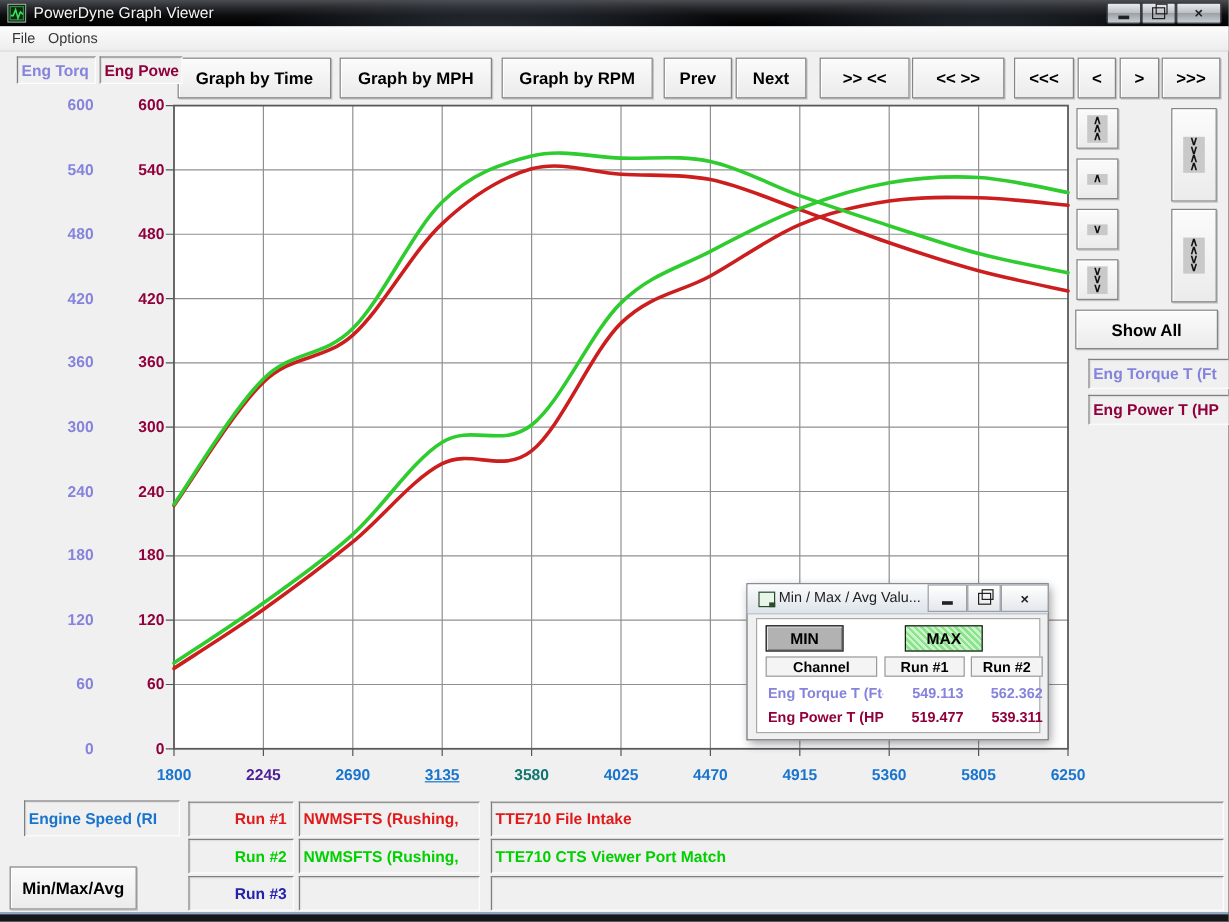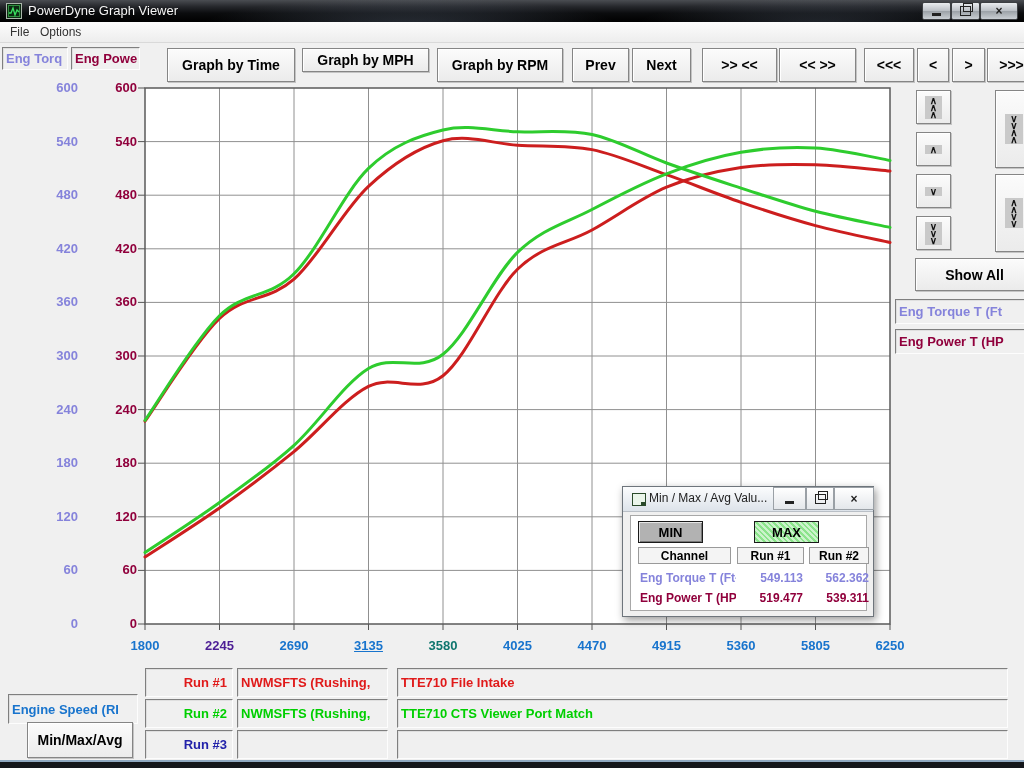--- a/index.html
+++ b/index.html
@@ -23,26 +23,26 @@
   .ico-restore:before{content:"";position:absolute;left:2px;top:-4px;width:8px;height:7px;border:1px solid #222;}
   
   #menubar{position:absolute;left:0;top:22px;width:1024px;height:20px;
     background:linear-gradient(#fcfcfc,#ededed);border-bottom:1px solid #d9d9d9;
     font-size:12px;color:#333;}
   .menu-item{position:absolute;top:2px;padding:1px 6px;}
   
   .btn{position:absolute;box-sizing:border-box;background:linear-gradient(#fbfbfb,#ebebeb);
     border:1px solid #858585;box-shadow:inset 1px 1px 0 #fff,1px 1px 0 rgba(0,0,0,.18);
     display:flex;align-items:center;justify-content:center;
-    font-weight:bold;font-size:14px;color:#000;cursor:default;margin-left:19px;}
+    font-weight:bold;font-size:14px;color:#000;cursor:default;}
   .field{position:absolute;box-sizing:border-box;background:#f0f0f0;
     border:1px solid;border-color:#7f7f7f #fdfdfd #fdfdfd #7f7f7f;
     box-shadow:inset 1px 1px 0 rgba(0,0,0,.07);
     font-weight:bold;font-size:13px;overflow:hidden;white-space:nowrap;
-    display:flex;align-items:center;}
+    display:flex;align-items:center;margin-left:12px;}
   .field.left{padding-left:3px;justify-content:flex-start;}
   .field.right{padding-right:5px;justify-content:flex-end;}
   
   .ycol{position:absolute;top:0;height:768px;pointer-events:none;}
   .ytick{position:absolute;right:0;width:100%;height:18px;line-height:18px;
     text-align:right;font-weight:bold;font-size:13px;}
   .xtick{position:absolute;top:638px;width:70px;height:16px;line-height:16px;
     text-align:center;font-weight:bold;font-size:13px;}
   
   .sbtn .pad{background:#c9c9c9;padding:1px 5px;}
@@ -104,21 +104,21 @@
         <span class="capglyph">×</span>
       </div>
   </div>
 
   <div id="menubar">
     <span class="menu-item" style="left:4px;">File</span>
     <span class="menu-item" style="left:34px;">Options</span>
   </div>
 
   <div class="btn" style="left:148px;top:48px;width:128px;height:34px;">Graph by Time</div>
-  <div class="btn" style="left:283px;top:48px;width:127px;height:24px;">Graph by MPH</div>
+  <div class="btn" style="left:283px;top:48px;width:127px;height:34px;">Graph by MPH</div>
   <div class="btn" style="left:418px;top:48px;width:126px;height:34px;">Graph by RPM</div>
   <div class="btn" style="left:553px;top:48px;width:57px;height:34px;">Prev</div>
   <div class="btn" style="left:613px;top:48px;width:59px;height:34px;">Next</div>
   <div class="btn" style="left:683px;top:48px;width:75px;height:34px;">&gt;&gt; &lt;&lt;</div>
   <div class="btn" style="left:760px;top:48px;width:77px;height:34px;">&lt;&lt; &gt;&gt;</div>
   <div class="btn" style="left:845px;top:48px;width:50px;height:34px;">&lt;&lt;&lt;</div>
   <div class="btn" style="left:898px;top:48px;width:32px;height:34px;">&lt;</div>
   <div class="btn" style="left:933px;top:48px;width:33px;height:34px;">&gt;</div>
   <div class="btn" style="left:968px;top:48px;width:49px;height:34px;">&gt;&gt;&gt;</div>
 
@@ -283,21 +283,21 @@
 
     <div class="mmcell" style="left: 17px; top: 82px; width: 96px; color: rgb(133, 131, 219);">Eng Torque T (Ft-</div>
     <div class="mmcell mm-right" style="left: 114px; top: 82px; width: 66px; color: rgb(133, 131, 219);">549.113</div>
     <div class="mmcell mm-right" style="left: 181px; top: 82px; width: 65px; color: rgb(133, 131, 219);">562.362</div>
 
     <div class="mmcell" style="left: 17px; top: 102px; width: 96px; color: rgb(144, 0, 60);">Eng Power T (HP)</div>
     <div class="mmcell mm-right" style="left: 114px; top: 102px; width: 66px; color: rgb(144, 0, 60);">519.477</div>
     <div class="mmcell mm-right" style="left: 181px; top: 102px; width: 65px; color: rgb(144, 0, 60);">539.311</div>
   </div>
 
-  <div class="field left" style="left: 8px; top: 694px; width: 130px; height: 30px; color: rgb(24, 116, 205);">Engine Speed (RI</div>
+  <div class="field left" style="left: 8px; top: 667px; width: 130px; height: 30px; color: rgb(24, 116, 205);">Engine Speed (RI</div>
 
   <div class="field right" style="left: 145px; top: 668px; width: 88px; height: 29px; color: rgb(224, 26, 26);">Run #1</div>
   <div class="field left" style="left: 237px; top: 668px; width: 151px; height: 29px; color: rgb(224, 26, 26);">NWMSFTS (Rushing,</div>
   <div class="field left" style="left: 397px; top: 668px; width: 611px; height: 29px; color: rgb(224, 26, 26);">TTE710 File Intake</div>
 
   <div class="field right" style="left: 145px; top: 699px; width: 88px; height: 29px; color: rgb(0, 207, 0);">Run #2</div>
   <div class="field left" style="left: 237px; top: 699px; width: 151px; height: 29px; color: rgb(0, 207, 0);">NWMSFTS (Rushing,</div>
   <div class="field left" style="left: 397px; top: 699px; width: 611px; height: 29px; color: rgb(0, 207, 0);">TTE710 CTS Viewer Port Match</div>
 
   <div class="field right" style="left: 145px; top: 730px; width: 88px; height: 29px; color: rgb(34, 34, 170);">Run #3</div>

